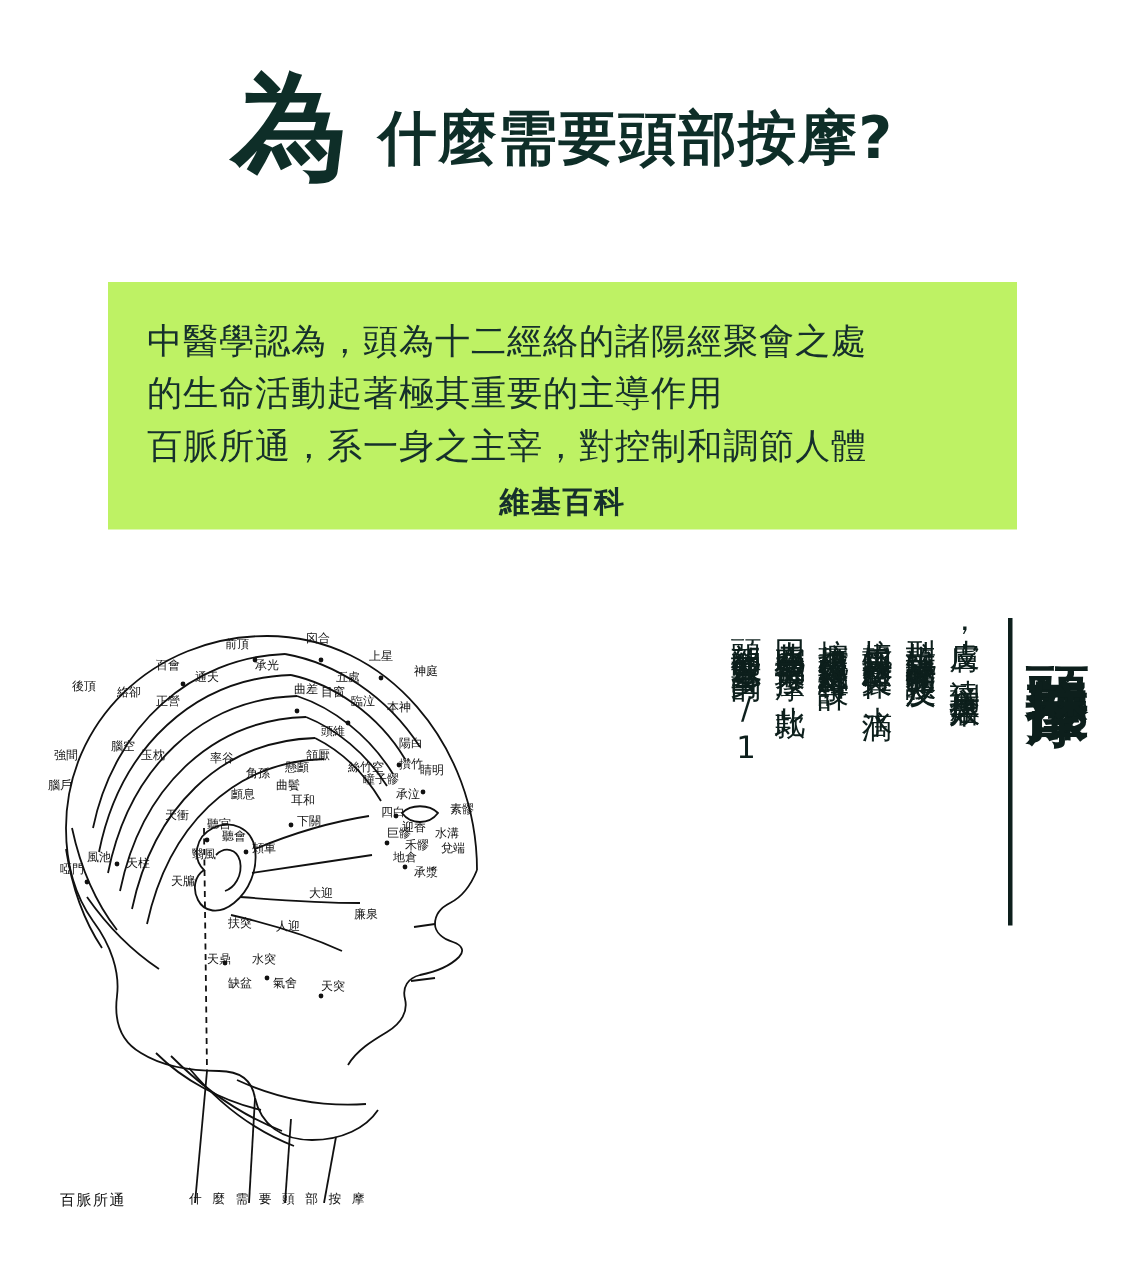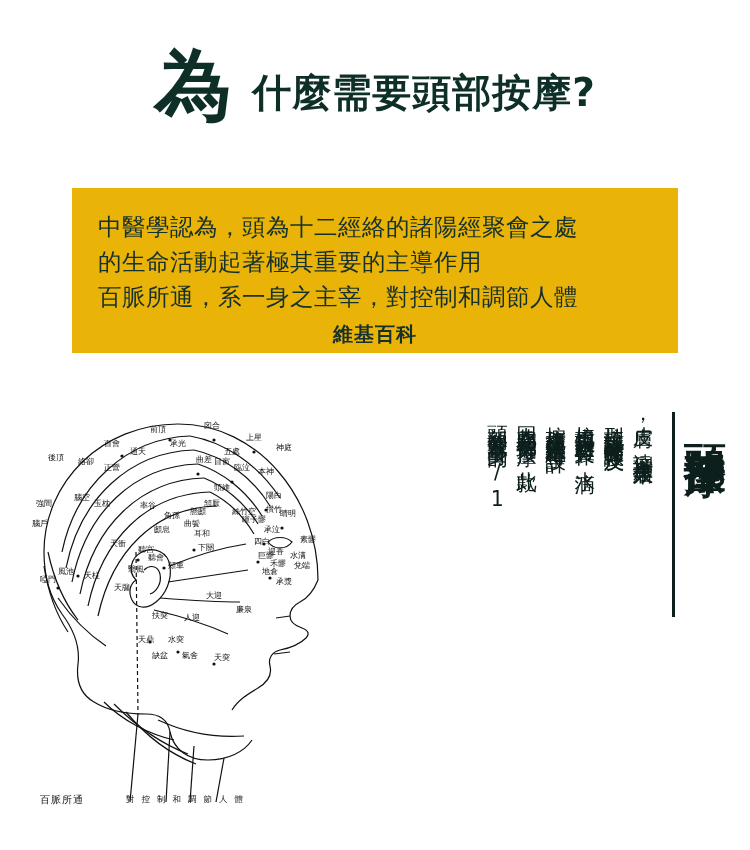--- a/index.html
+++ b/index.html
@@ -44,21 +44,21 @@
     margin-left: 20px;
   }
 
   
   .quote-box {
     position: absolute;
     left: 72px;
     top: 188px;
     width: 606px;
     height: 165px;
-    background: #eab308;
+    background: #bef264;
     box-sizing: border-box;
     padding: 22px 26px 10px 26px;
   }
   .quote-line {
     font-family: "DejaVu Sans", sans-serif;
     font-size: 23.5px;
     color: #16302c;
     line-height: 35px;
     letter-spacing: 0.5px;
     white-space: nowrap;
@@ -327,15 +327,15 @@
           <text x="218" y="210" class="pt">廉泉</text>
           <text x="120" y="240" class="pt">天鼎</text>
           <text x="150" y="240" class="pt">水突</text>
           <text x="134" y="256" class="pt">缺盆</text>
           <text x="164" y="256" class="pt">氣舍</text>
           <text x="196" y="258" class="pt">天突</text>
         </g>
     </svg>
 
     <div class="dg-caption">百脈所通</div>
-    <div class="dg-footer-marks">對控制和調節人體</div>
+    <div class="dg-footer-marks">什麼需要頭部按摩</div>
   </div>
 </div>
 
 </body></html>

